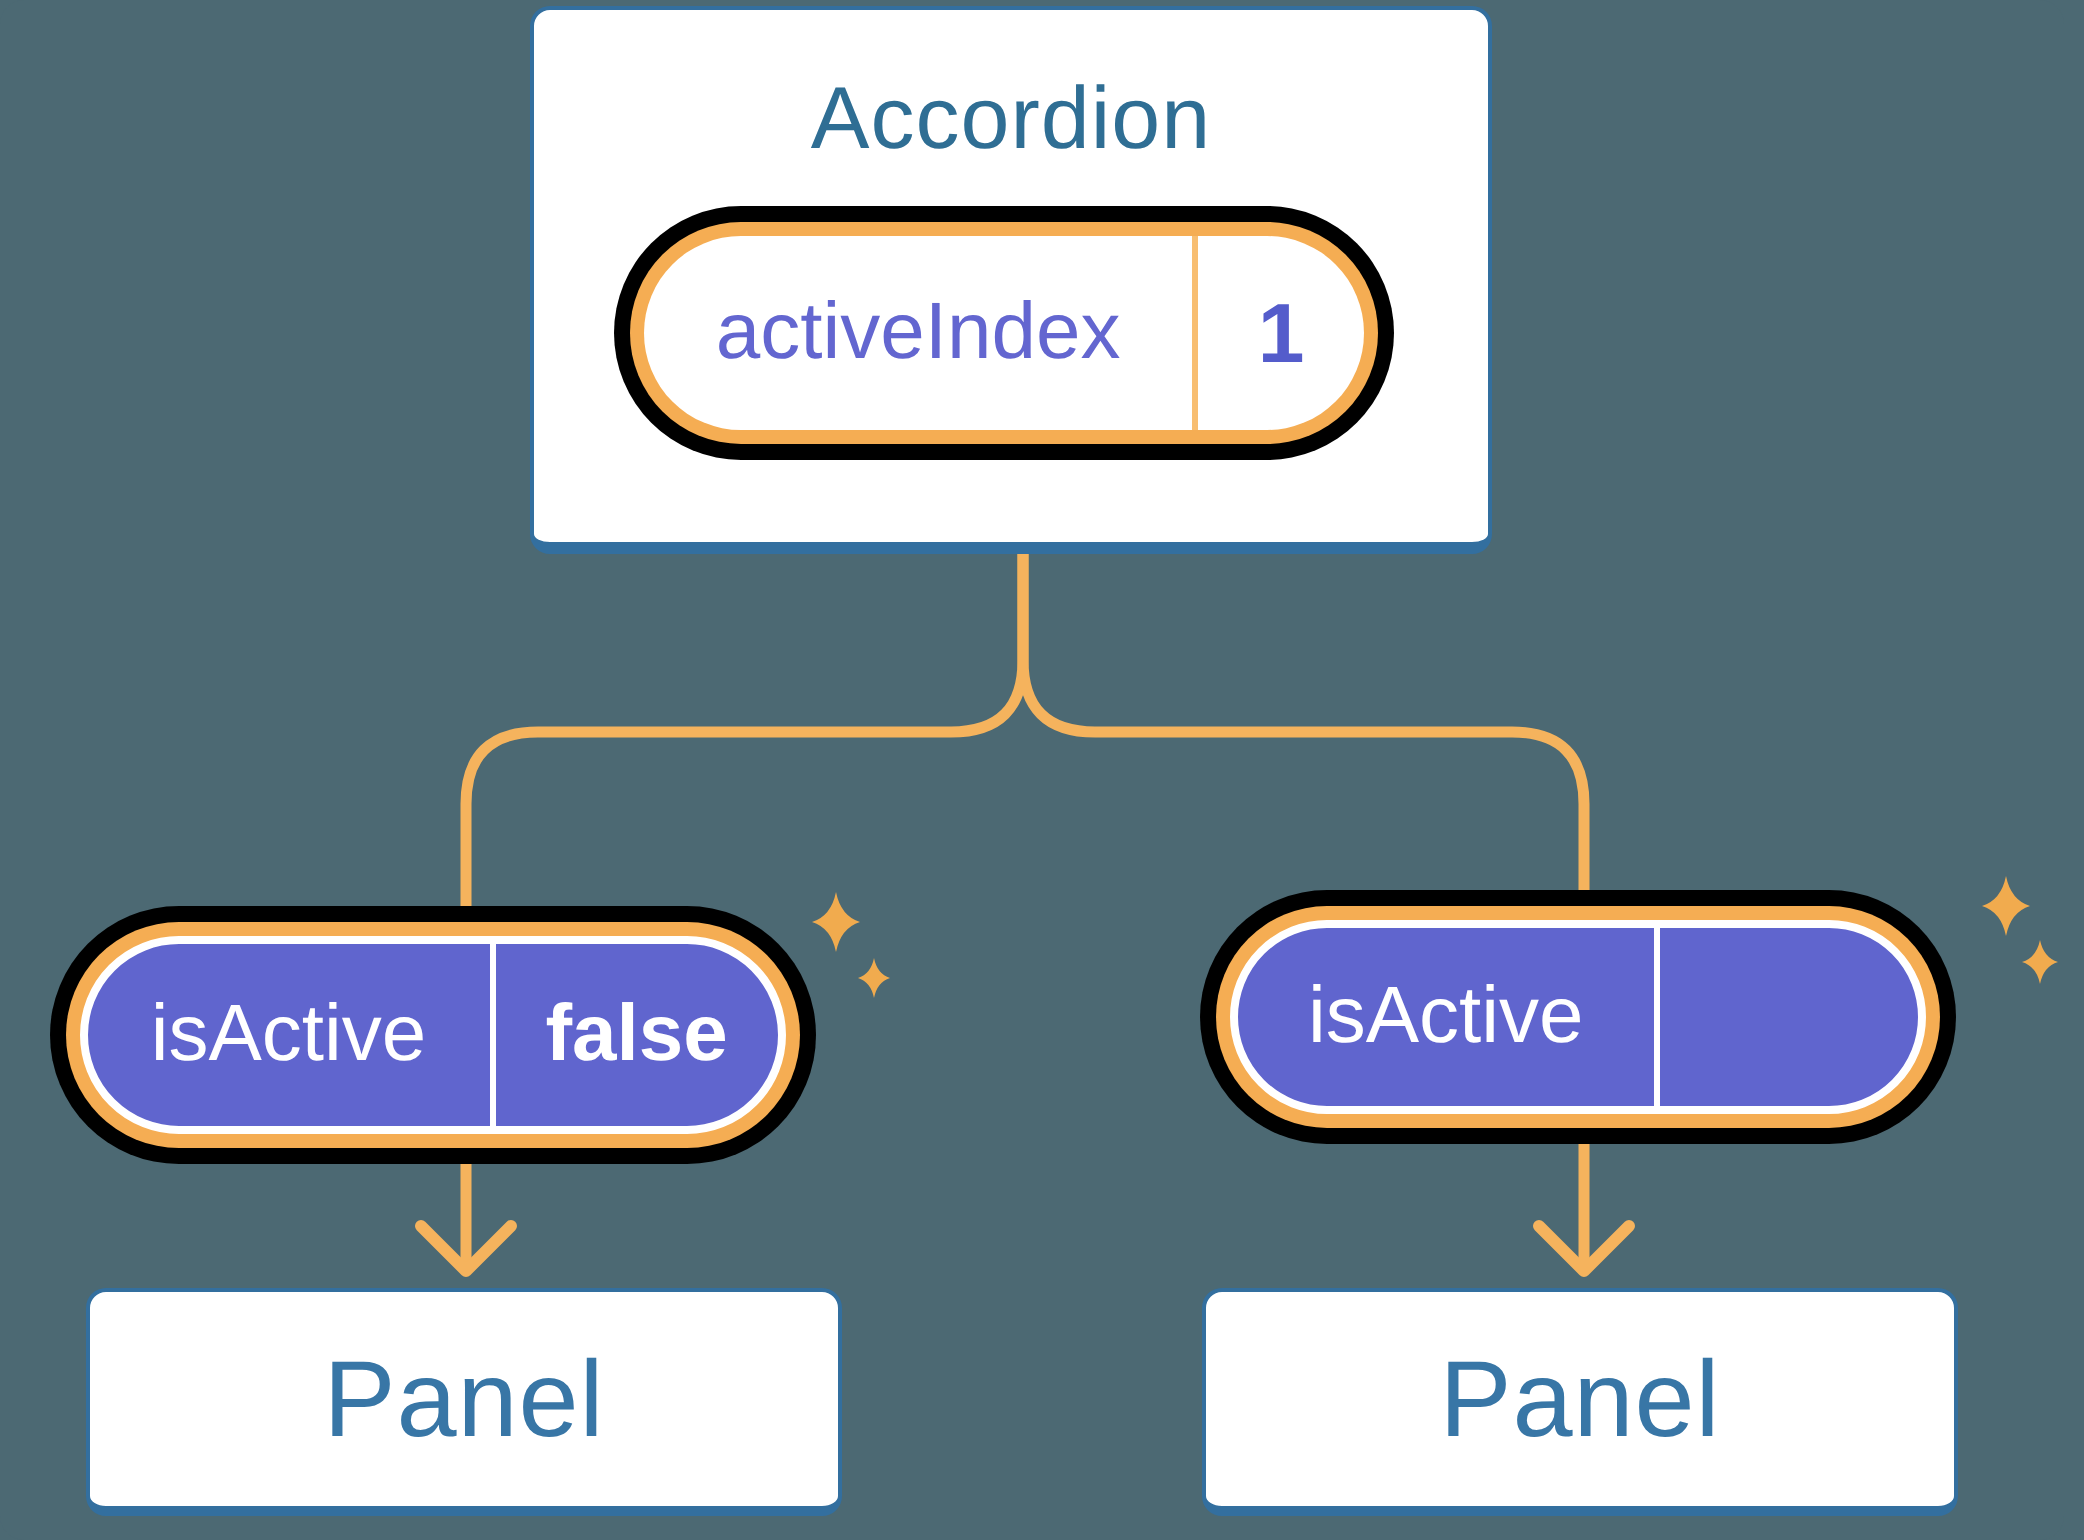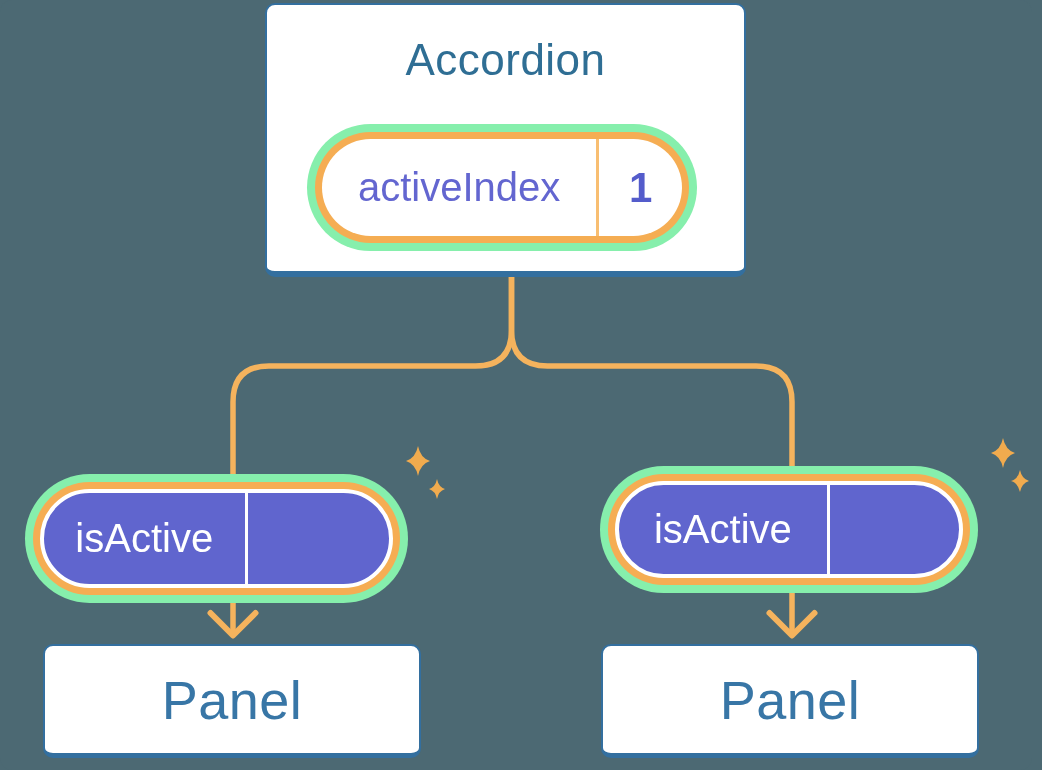--- a/index.html
+++ b/index.html
@@ -31,21 +31,21 @@
     left:auto;top:644px;width:378px;height:114px;
     display:flex;align-items:center;justify-content:center;
     border-bottom-width:5px;
   }
   .panel-left{left:43px;}
   .panel-right{left:601px;}
   .panel-label{font-size:54px;font-weight:500;color:#3876A6;letter-spacing:.5px;}
   
   .pill{
     position:absolute;z-index:3;border-radius:999px;
-    background:#86efac;padding:8px;margin-top:21px;
+    background:#000000;padding:8px;
   }
   .pill-ring{
     width:100%;height:100%;border-radius:999px;
     background:#F5AD53;padding:7px;
   }
   .pill-core{
     width:100%;height:100%;border-radius:999px;
     display:flex;overflow:hidden;align-items:stretch;
   }
   .pill-core.white{background:#ffffff;}
@@ -98,20 +98,21 @@
         <div class="pill-cell cell-name">activeIndex</div>
         <div class="pill-cell cell-value">1</div>
       </div>
     </div>
   </div>
 
   <div class="pill prop-pill prop-pill-left">
     <div class="pill-ring">
       <div class="pill-core purple">
         <div class="pill-cell cell-name">isActive</div>
+        <div class="pill-cell cell-value">false</div>
       </div>
     </div>
   </div>
 
   <div class="pill prop-pill prop-pill-right">
     <div class="pill-ring">
       <div class="pill-core purple">
         <div class="pill-cell cell-name">isActive</div>
       </div>
     </div>

